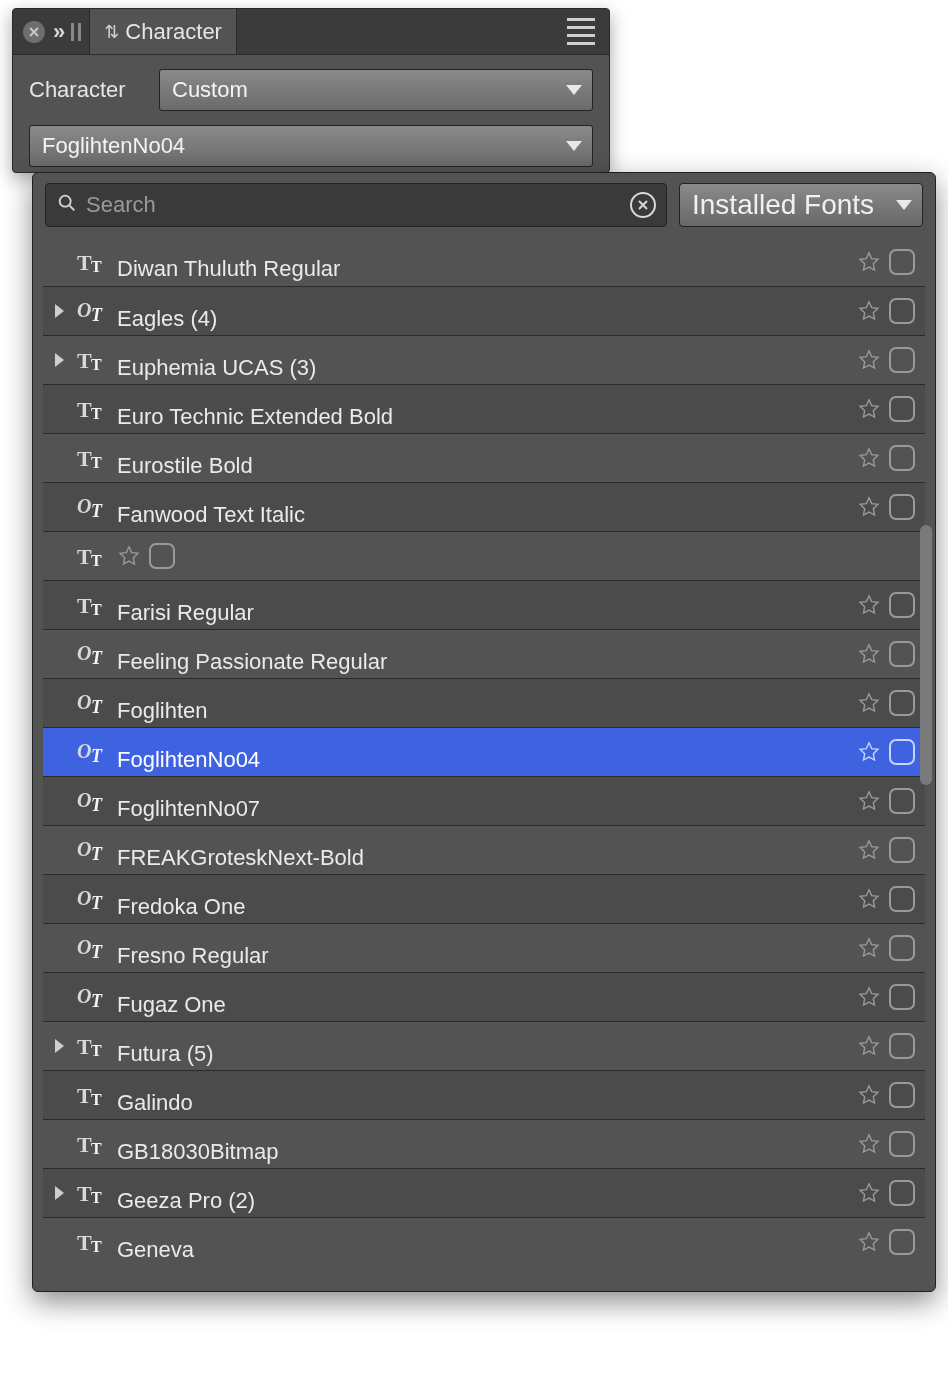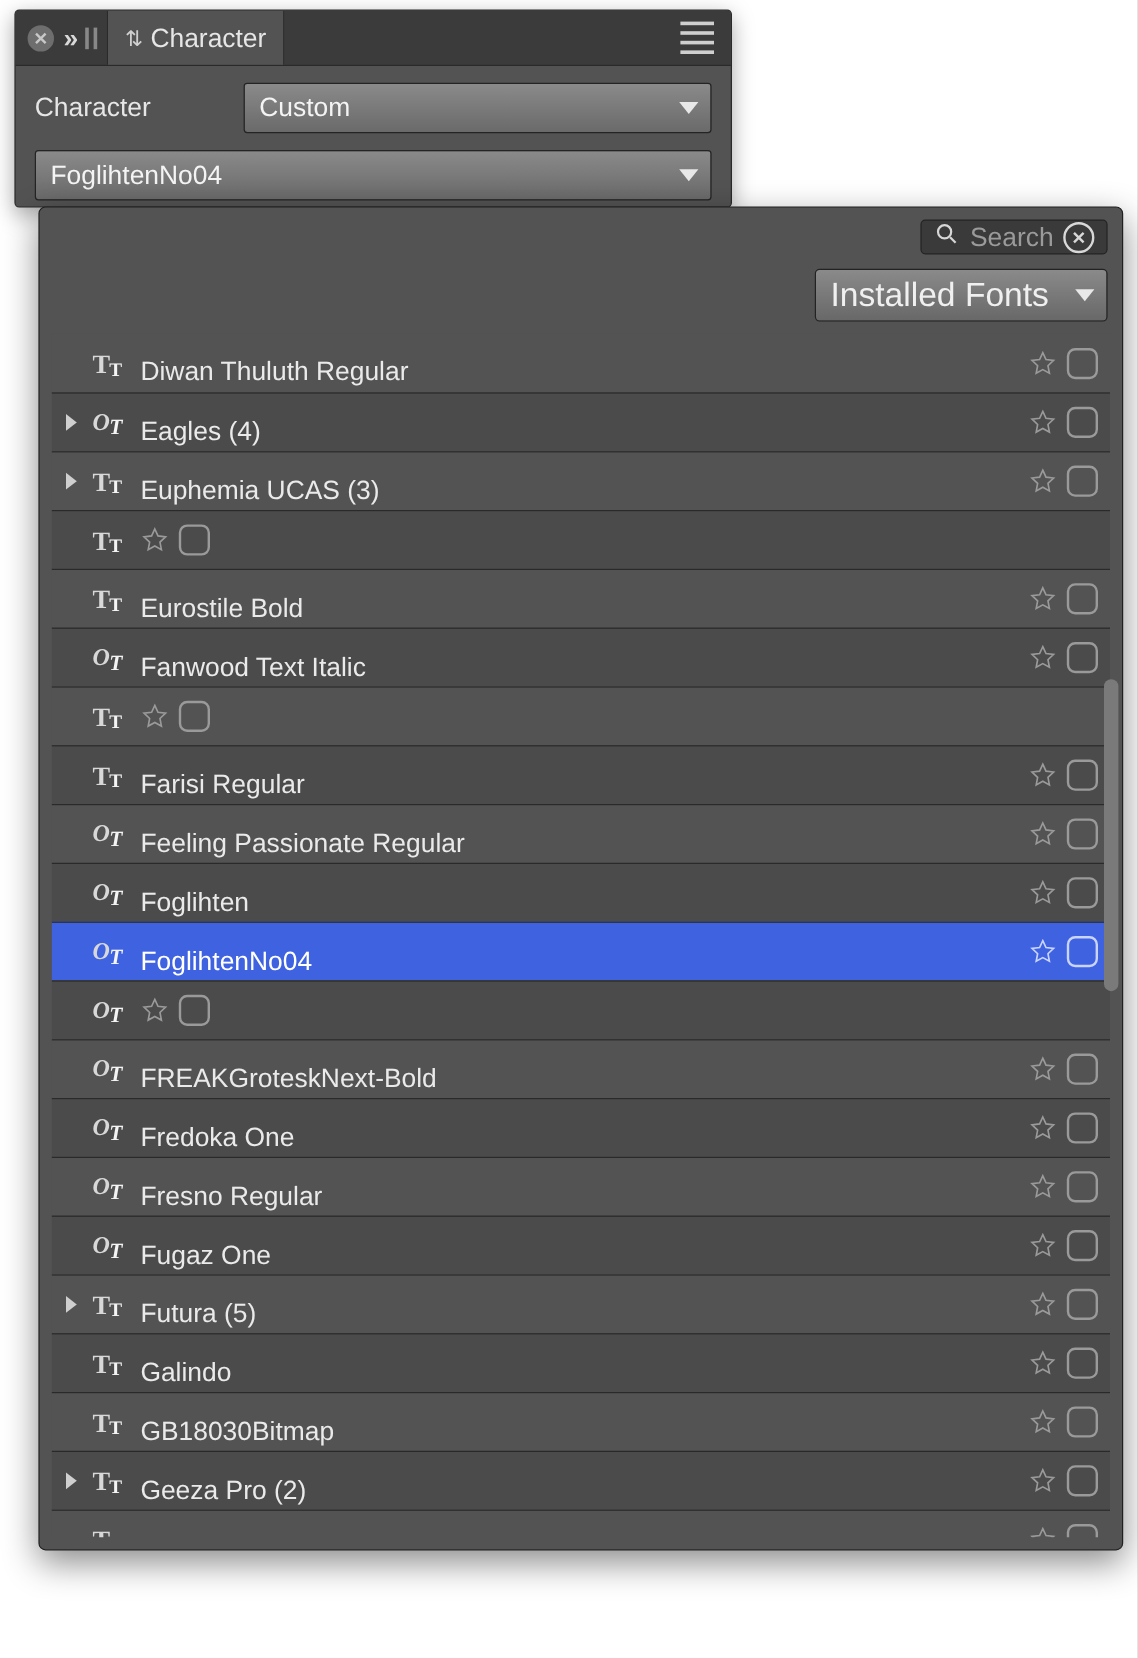--- a/index.html
+++ b/index.html
@@ -45,21 +45,21 @@
   .tb-menu { margin-left: auto; padding: 0 14px; cursor: pointer; }
   .tb-menu .bar { width: 28px; height: 3px; background: #cfcfcf; margin: 5px 0; }
 
   .char-body { padding: 14px 16px 0 16px; }
   .row { display: flex; align-items: center; gap: 12px; margin-bottom: 14px; }
   .row-label { color: #e6e6e6; font-size: 22px; width: 118px; }
   .select {
     flex: 1; height: 42px; border: 1px solid #242424; border-radius: 3px;
     background: linear-gradient(#8a8a8a,#6a6a6a);
     color: #f4f4f4; font-size: 22px; display: flex; align-items: center;
-    padding: 0 12px; position: relative; cursor: pointer; margin-left: 44px;
+    padding: 0 12px; position: relative; cursor: pointer;
   }
   .select .caret {
     position: absolute; right: 10px; top: 50%; transform: translateY(-50%);
     width: 0; height: 0; border-left: 8px solid transparent; border-right: 8px solid transparent;
     border-top: 10px solid #e8e8e8;
   }
   .font-row .select { margin-left: 0; }
 
   
   .font-popup {
@@ -67,23 +67,22 @@
     left: 32px; top: 172px;
     width: 904px; height: 1120px;
     background: #535353;
     border: 1px solid #202020;
     border-radius: 6px;
     box-shadow: 0 10px 28px rgba(0,0,0,.45);
     display: flex; flex-direction: column;
     overflow: hidden;
   }
   .popup-top {
-    display: flex; align-items: flex-end; gap: 12px;
+    display: flex; align-items: center; gap: 12px;
     padding: 10px 12px;
-    flex-direction: column;
   }
   .search {
     flex: 1; height: 44px; background: #3a3a3a; border: 1px solid #232323; border-radius: 4px;
     display: flex; align-items: center; padding: 0 10px; gap: 8px;
   }
   .search .mag { color: #d6d6d6; }
   .search .placeholder { color: #9a9a9a; font-size: 22px; flex: 1; }
   .search .clear {
     width: 26px; height: 26px; border: 2px solid #d8d8d8; border-radius: 50%;
     display: flex; align-items: center; justify-content: center; cursor: pointer;
@@ -276,20 +275,21 @@
         <div class="font-item shade-b">
           <div class="disclose">
             <div class="tri"></div>
           </div>
           <div class="icon">
             <svg width="34" height="24" viewBox="0 0 34 24">
               <text x="0" y="20" font-size="22" font-weight="bold" fill="#d8d8d8" font-family="Georgia,serif">T</text>
               <text x="14" y="22" font-size="16" font-weight="bold" fill="#f4f4f4" font-family="Georgia,serif">T</text>
             </svg>
           </div>
+          <div class="name">Euro Technic Extended Bold</div>
           <div class="star">
             <svg width="22" height="22" viewBox="0 0 24 24" fill="none" stroke="currentColor" stroke-width="1.5">
               <path d="M12 2 L14.9 8.3 L21.8 9.1 L16.7 13.9 L18 20.8 L12 17.5 L6 20.8 L7.3 13.9 L2.2 9.1 L9.1 8.3 Z"></path>
             </svg>
           </div>
           <div class="chk"></div>
         </div>
         <div class="font-item shade-a">
           <div class="disclose">
             <div class="tri"></div>
@@ -418,20 +418,21 @@
         <div class="font-item shade-b">
           <div class="disclose">
             <div class="tri"></div>
           </div>
           <div class="icon">
             <svg width="34" height="24" viewBox="0 0 34 24">
               <text x="0" y="18" font-size="20" font-style="italic" font-weight="bold" fill="#d8d8d8">O</text>
               <text x="14" y="22" font-size="18" font-style="italic" font-weight="bold" fill="#f4f4f4">T</text>
             </svg>
           </div>
+          <div class="name">FoglihtenNo07</div>
           <div class="star">
             <svg width="22" height="22" viewBox="0 0 24 24" fill="none" stroke="currentColor" stroke-width="1.5">
               <path d="M12 2 L14.9 8.3 L21.8 9.1 L16.7 13.9 L18 20.8 L12 17.5 L6 20.8 L7.3 13.9 L2.2 9.1 L9.1 8.3 Z"></path>
             </svg>
           </div>
           <div class="chk"></div>
         </div>
         <div class="font-item shade-a">
           <div class="disclose">
             <div class="tri"></div>

